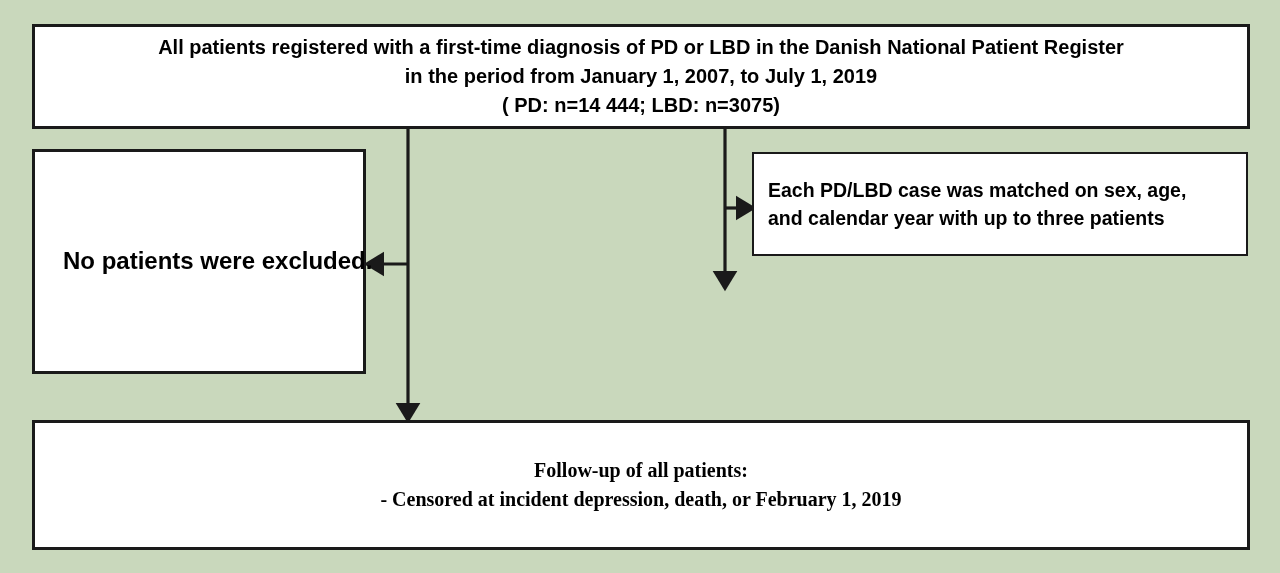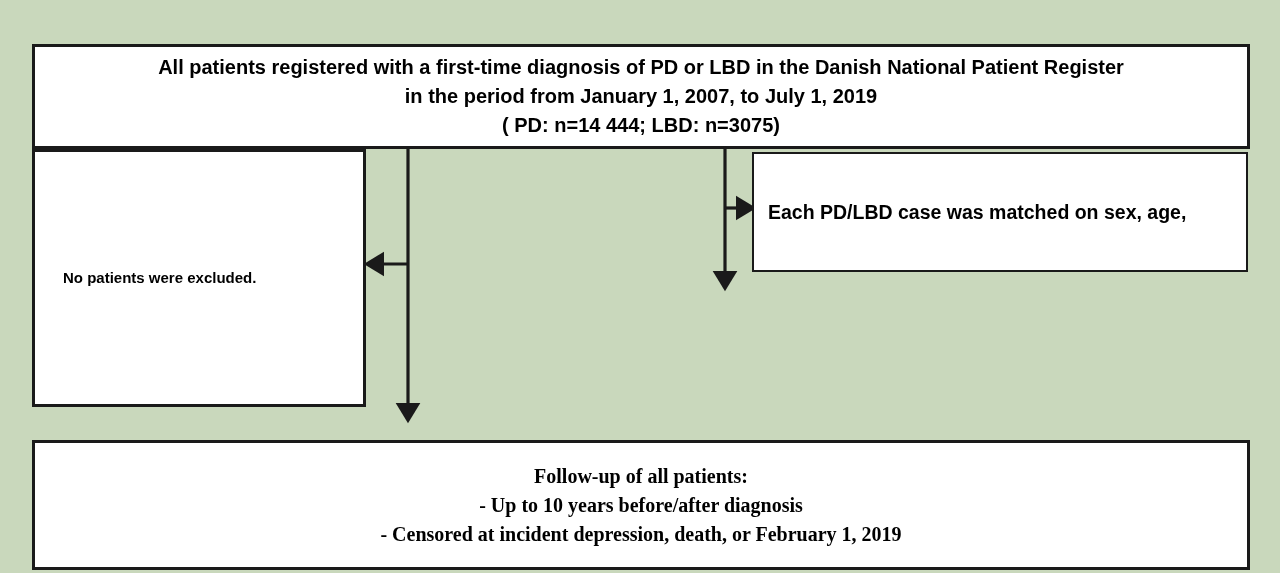--- a/index.html
+++ b/index.html
@@ -33,42 +33,41 @@
   .box.thin {
     border-width: 2px;
   }
   .box .line {
     display: block;
     white-space: nowrap;
   }
   .box.center {
     align-items: center;
     text-align: center;
-    margin-top: 20px;
   }
   .box.leftal {
     align-items: flex-start;
     text-align: left;
   }
 
   
   #box-cohort {
     left: 32px;  top: 24px;
     width: 1218px; height: 105px;
     font-size: 20px;
   }
   #box-excluded {
     left: 32px;  top: 149px;
-    width: 334px; height: 258px;
-    font-size: 15px;
+    width: 334px; height: 225px;
+    font-size: 24px;
     padding-left: 28px;
   }
   #box-matching {
     left: 752px; top: 152px;
-    width: 496px; height: 120px;
+    width: 496px; height: 104px;
     font-size: 19.5px;
     padding-left: 14px;
     padding-right: 16px;
   }
   #box-comparators {
     left: 650px; top: 287px;
     width: 600px; height: 119px;
     font-size: 20px;
   }
   #box-followup {
@@ -118,22 +117,22 @@
     <span class="line">in the period from January 1, 2007, to July 1, 2019</span>
     <span class="line">( PD: n=14 444; LBD: n=3075)</span>
   </div>
 
   <div class="box leftal" id="box-excluded">
     <span class="line">No patients were excluded.</span>
   </div>
 
   <div class="box leftal thin" id="box-matching">
     <span class="line">Each PD/LBD case was matched on sex, age,</span>
+    <span class="line">and calendar year with up to three patients</span>
   </div>
 
 
   <div class="box center" id="box-followup">
     <span class="line">Follow-up of all patients:</span>
-    <span class="line">- Up to 10 years before/after diagnosis</span>
     <span class="line">- Censored at incident depression, death, or February 1, 2019</span>
   </div>
 
 </div>
 
 </body></html>

